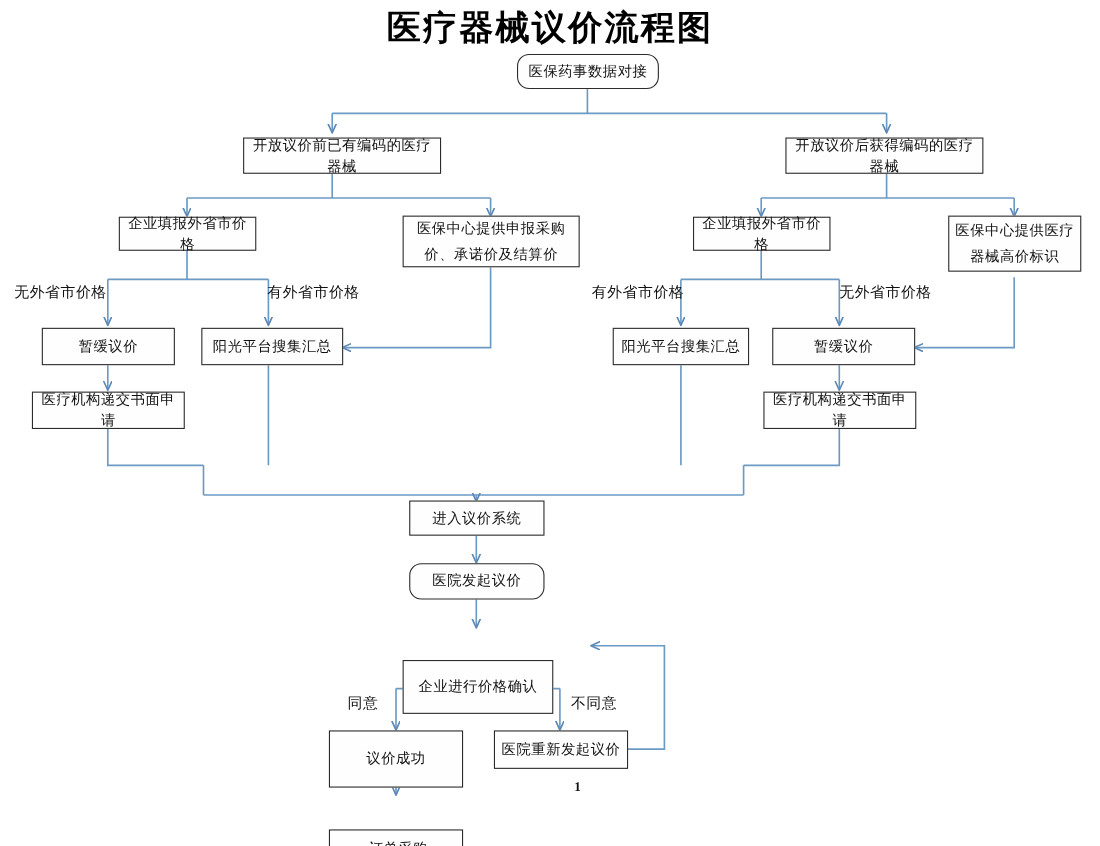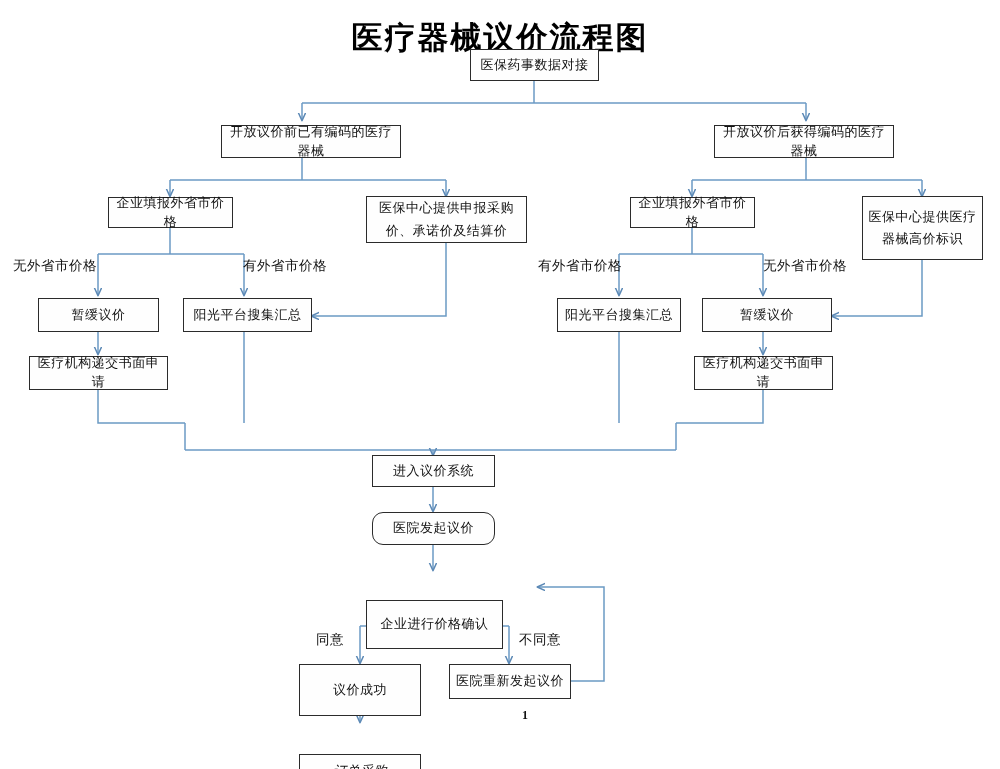--- a/index.html
+++ b/index.html
@@ -38,21 +38,20 @@
   }
   #title{
     position:absolute;
     left:0;top:4px;width:1000px;
     text-align:center;
     font-size:31px;
     font-weight:700;
     letter-spacing:2px;
     color:#000;
     font-family:"Liberation Serif","DejaVu Serif",serif;
-    margin-top:13px;
   }
   #page-number{
     position:absolute;
     font-size:12px;
     font-weight:700;
     color:#111;
     font-family:"Liberation Serif","DejaVu Serif",serif;
   }
 </style>
 </head>
@@ -123,39 +122,39 @@
       <path d="M360,626 L509,626"></path>
       <path d="M360,626 L360,663" marker-end="url(#ar)"></path>
       <path d="M509,626 L509,663" marker-end="url(#ar)"></path>
 
       <path d="M360,699 L360,722" marker-end="url(#ar)"></path>
 
       <path d="M570,681 L604,681 L604,587 L538,587" marker-end="url(#ar)"></path>
     </g>
   </svg>
 
-  <div class="node" style="left:470px;top:49px;width:129px;height:32px;">医保药事数据对接</div>
+  <div class="node" style="left:470px;top:49px;width:129px;height:32px;border-radius:11px;">医保药事数据对接</div>
 
   <div class="node" style="left:221px;top:125px;width:180px;height:33px;">开放议价前已有编码的医疗器械</div>
 
   <div class="node" style="left:714px;top:125px;width:180px;height:33px;">开放议价后获得编码的医疗器械</div>
 
   <div class="node" style="left:108px;top:197px;width:125px;height:31px;">企业填报外省市价格</div>
 
   <div class="node two-line" style="left:366px;top:196px;width:161px;height:47px;">医保中心提供申报采购价、承诺价及结算价</div>
 
   <div class="node" style="left:38px;top:298px;width:121px;height:34px;">暂缓议价</div>
 
   <div class="node" style="left:183px;top:298px;width:129px;height:34px;">阳光平台搜集汇总</div>
 
   <div class="node" style="left:29px;top:356px;width:139px;height:34px;">医疗机构递交书面申请</div>
 
   <div class="node" style="left:630px;top:197px;width:125px;height:31px;">企业填报外省市价格</div>
 
-  <div class="node two-line" style="left:862px;top:196px;width:121px;height:64px;">医保中心提供医疗器械高价标识</div>
+  <div class="node two-line" style="left:862px;top:196px;width:121px;height:51px;">医保中心提供医疗器械高价标识</div>
 
   <div class="node" style="left:557px;top:298px;width:124px;height:34px;">阳光平台搜集汇总</div>
 
   <div class="node" style="left:702px;top:298px;width:130px;height:34px;">暂缓议价</div>
 
   <div class="node" style="left:694px;top:356px;width:139px;height:34px;">医疗机构递交书面申请</div>
 
   <div class="node" style="left:372px;top:455px;width:123px;height:32px;">进入议价系统</div>
 
   <div class="node" style="left:372px;top:512px;width:123px;height:33px;border-radius:11px;">医院发起议价</div>

